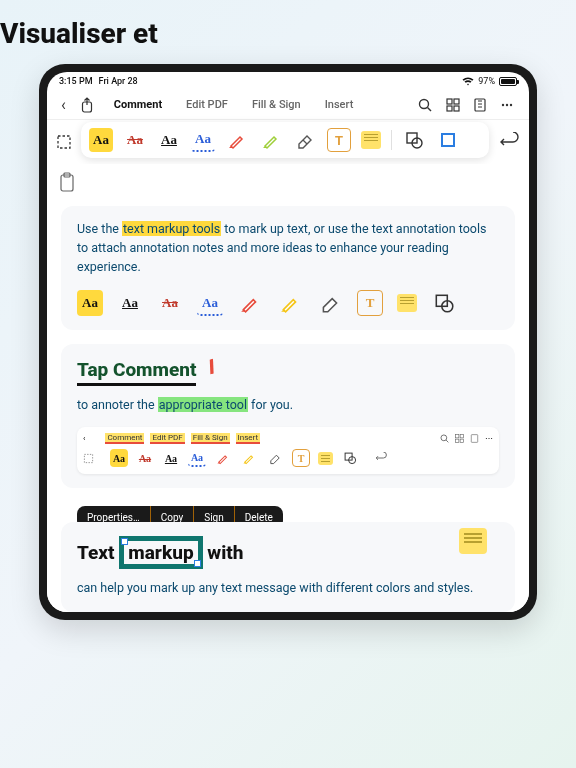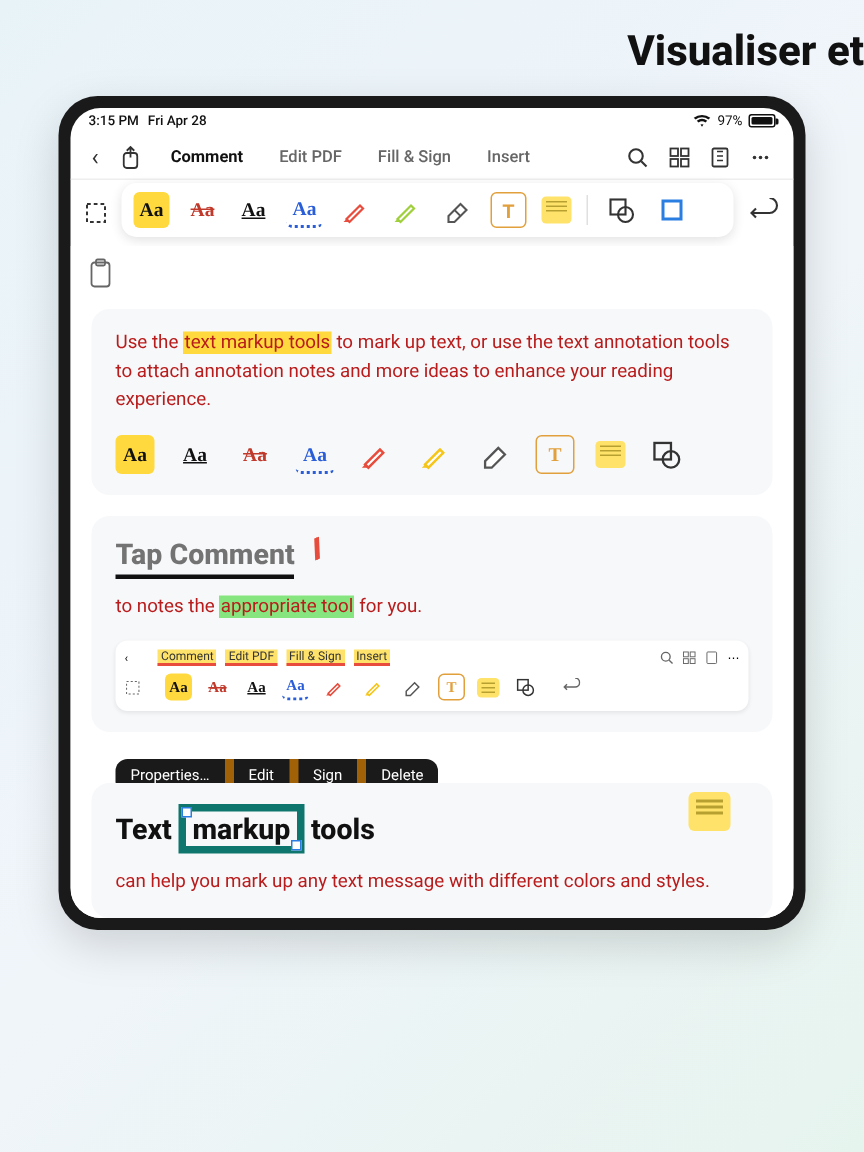--- a/index.html
+++ b/index.html
@@ -4,21 +4,21 @@
 <style>
   * { margin: 0; padding: 0; box-sizing: border-box; }
   body {
     width: 576px;
     height: 768px;
     background: linear-gradient(135deg, #e8f3f8 0%, #f0f5fa 50%, #e6f4ee 100%);
     font-family: -apple-system, BlinkMacSystemFont, "Segoe UI", Roboto, Helvetica, Arial, sans-serif;
     overflow: hidden;
   }
   .hero-title {
-    text-align: right;
+    text-align: left;
     font-size: 28px;
     font-weight: 800;
     color: #111;
     padding: 18px 0 14px 0;
     line-height: 1.15;
   }
   .device {
     width: 498px;
     margin: 0 auto;
     background: #1a1a1a;
@@ -36,21 +36,21 @@
   }
   .statusbar {
     display: flex;
     justify-content: space-between;
     align-items: center;
     padding: 4px 12px;
     font-size: 9px;
     color: #111;
   }
   .statusbar .left { display: flex; gap: 6px; align-items: center; font-weight: 500;}
-  .statusbar .right { display: flex; gap: 4px; align-items: flex-start; font-size: 9px;}
+  .statusbar .right { display: flex; gap: 4px; align-items: center; font-size: 9px;}
   .battery-icon { width: 18px; height: 9px; border: 1px solid #111; border-radius: 2px; position: relative; }
   .battery-icon::after { content:""; position:absolute; right:-3px; top:2px; width:2px; height:4px; background:#111; border-radius:0 1px 1px 0;}
   .battery-fill { position:absolute; left:1px; top:1px; bottom:1px; width:90%; background:#111; border-radius:1px;}
 
   .topnav {
     display: flex;
     align-items: center;
     gap: 4px;
     padding: 4px 10px;
     border-bottom: 1px solid #eee;
@@ -129,32 +129,32 @@
     padding: 12px 16px;
     font-size: 17px;
     font-weight: 700;
   }
   .card {
     background: #f7f8fa;
     border-radius: 12px;
     padding: 14px 16px;
     margin-top: 14px;
   }
-  .card p { font-size: 12.5px; color:#b91c1c; line-height:1.5;}
+  .card p { font-size: 12.5px; color:#0c4a6e; line-height:1.5;}
   .yellow-hl { background:#ffd93d; padding:0 1px;}
   .green-hl { background:#86e57f; padding:0 1px;}
   .toolrow-inline {
     display:flex; align-items:center; gap:14px; margin-top:14px; flex-wrap:wrap;
   }
   .toolrow-inline .tbicon { width:26px; height:26px; font-size:13px;}
 
   .section-title {
     font-size: 19px;
     font-weight:800;
-    color:#737373;
+    color:#14532d;
     display:inline-block;
     border-bottom: 3px solid #111;
     padding-bottom: 2px;
     position:relative;
   }
   .red-accent {
     position:absolute;
     right:-16px; top:-2px;
     color:#e74c3c;
     font-size:18px;
@@ -182,21 +182,21 @@
 
   .context-menu {
     background:#1a1a1a;
     color:#fff;
     border-radius:8px;
     display:flex;
     font-size:10px;
     position:absolute;
     transform: translate(16px, 4px);
   }
-  .context-menu .item { padding:6px 10px; border-right:6px solid #a16207;}
+  .context-menu .item { padding:6px 10px; border-right:1px solid #a16207;}
   .context-menu .item:last-child { border-right:none;}
 
   .selection-box {
     display:inline-block;
     border:5px solid #0f766e;
     padding:0 4px;
     position:relative;
   }
   .selection-box::before, .selection-box::after {
     content:"";
@@ -384,21 +384,21 @@
             </span>
         </div>
       </div>
 
       <div class="card">
         <div style="position:relative; display:inline-block;">
           <span class="section-title">Tap Comment</span>
           <span class="red-accent">//</span>
         </div>
         <p class="subtext">
-          <span>to notes the </span><span class="green-hl">appropriate tool</span><span> for you.</span>
+          <span>to annoter the </span><span class="green-hl">appropriate tool</span><span> for you.</span>
         </p>
         <div class="mini-toolbar">
           <div class="mini-row">
             <span>‹</span>
             <span style="width:8px;"></span>
             <span class="mtab hl">Comment</span>
             <span class="mtab hl">Edit PDF</span>
             <span class="mtab hl">Fill &amp; Sign</span>
             <span class="mtab hl">Insert</span>
             <span class="spacer"></span>
@@ -465,29 +465,29 @@
                   <path d="M5 7 L2 10 L5 13 M2 10 L14 10 A5 5 0 0 1 14 20" fill="none" stroke="#666" stroke-width="1.6" transform="scale(1,-1) translate(0,-20)"></path>
                 </svg>
               </span>
           </div>
         </div>
       </div>
 
       <div style="position:relative; margin-top:14px;">
         <div class="context-menu">
           <span class="item">Properties…</span>
-          <span class="item">Edit</span>
+          <span class="item">Copy</span>
           <span class="item">Sign</span>
           <span class="item">Delete</span>
         </div>
       </div>
 
       <div class="card" style="margin-top:34px; position:relative;">
         <div class="sticky-note"></div>
         <div style="font-size:19px; font-weight:800; color:#111;">
-          <span>Text </span><span class="selection-box">markup</span><span> tools</span>
+          <span>Text </span><span class="selection-box">markup</span><span> with</span>
         </div>
         <p class="subtext">can help you mark up any text message with different colors and styles.</p>
       </div>
 
     </div>
   </div>
 </div>
 
 </body></html>

